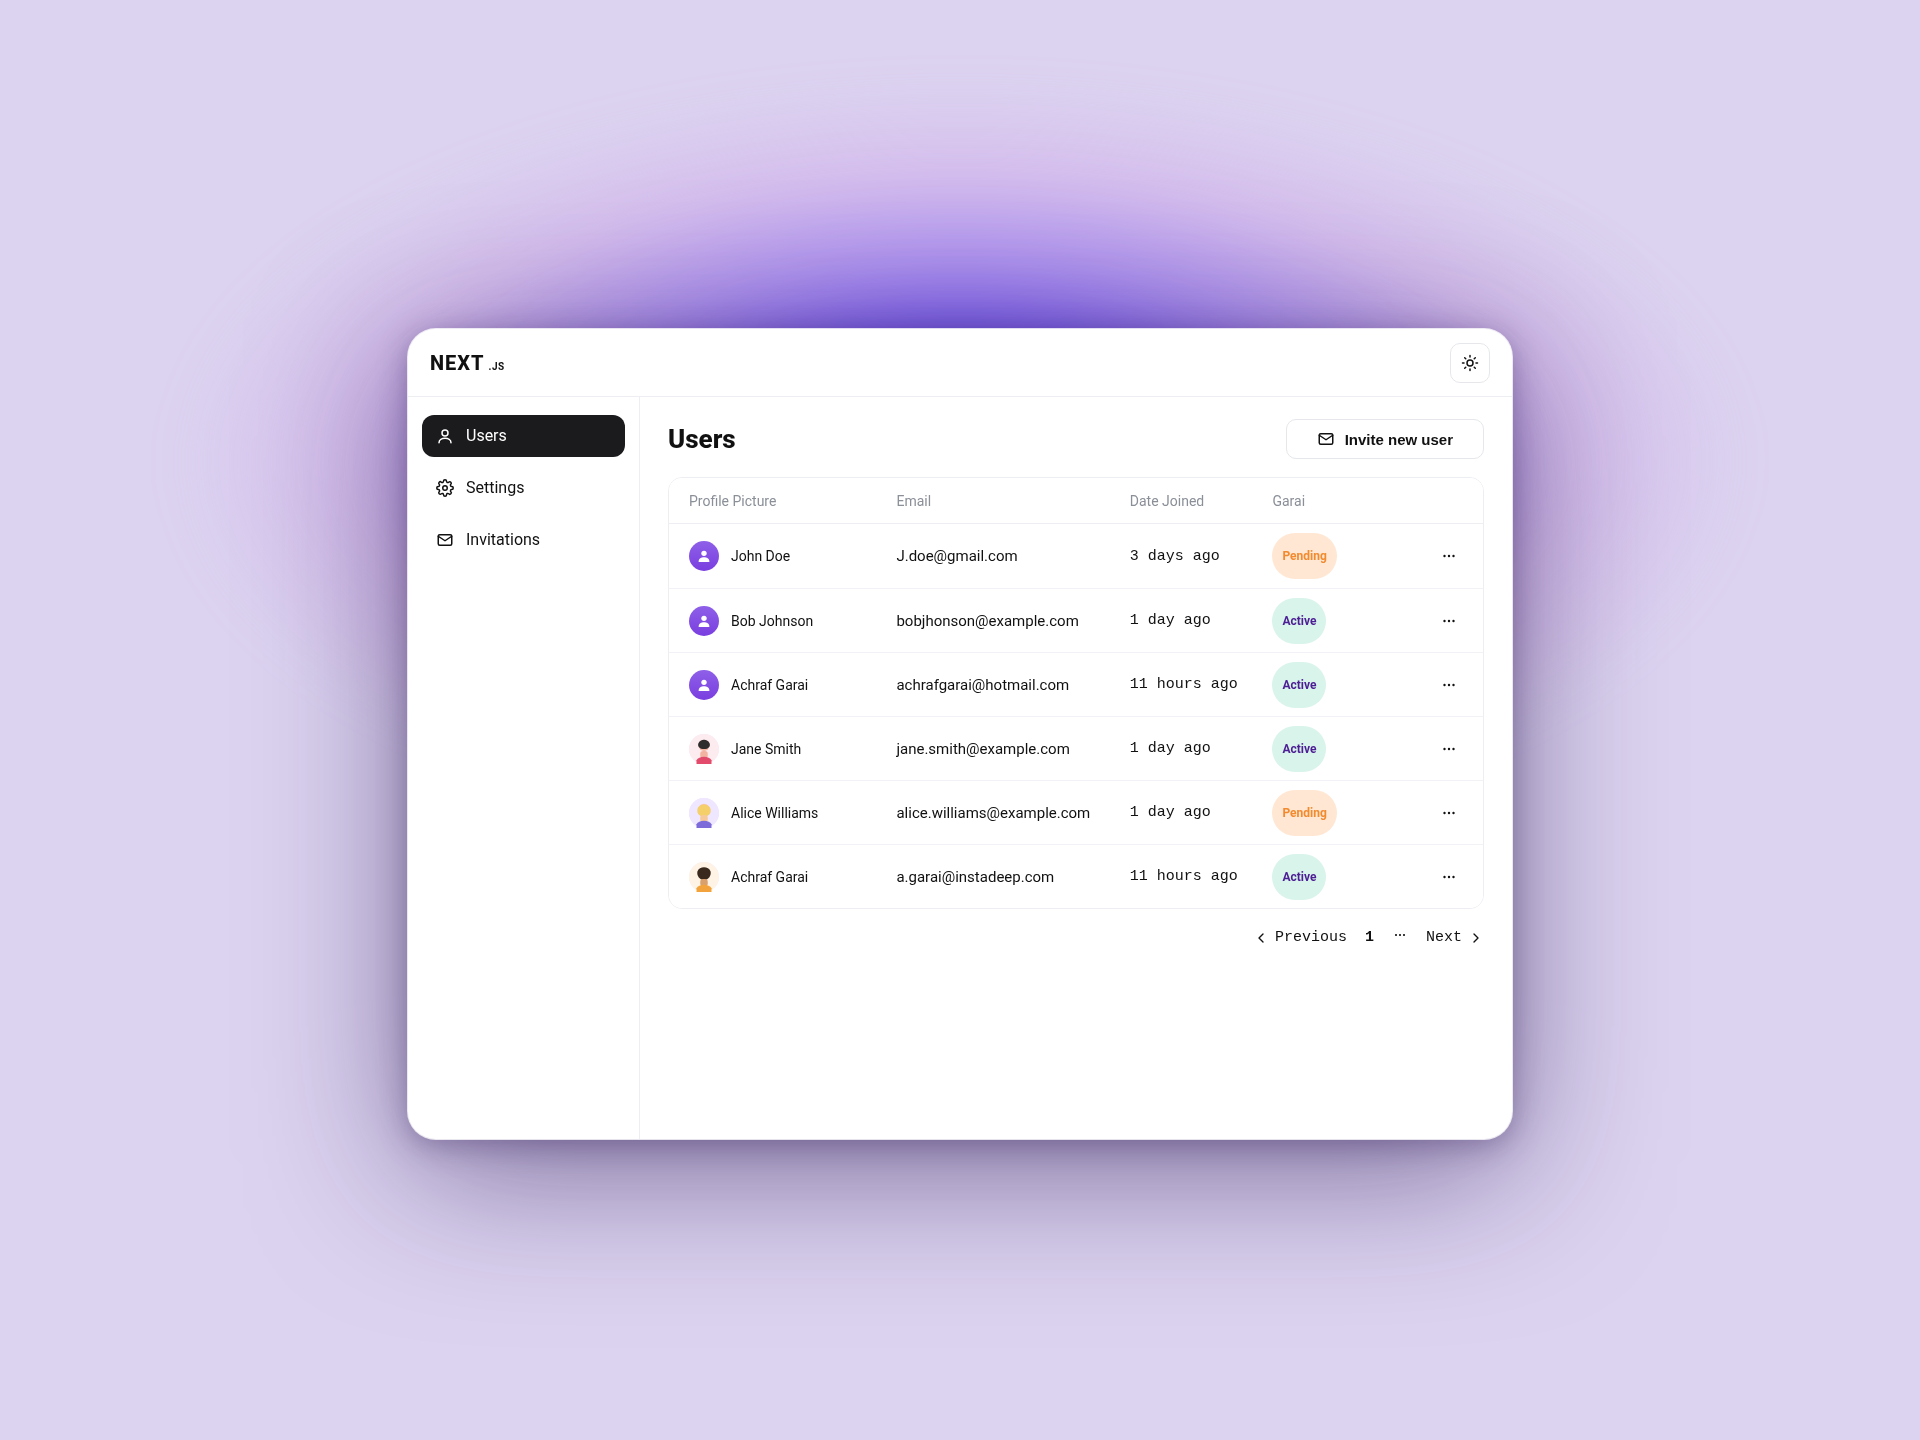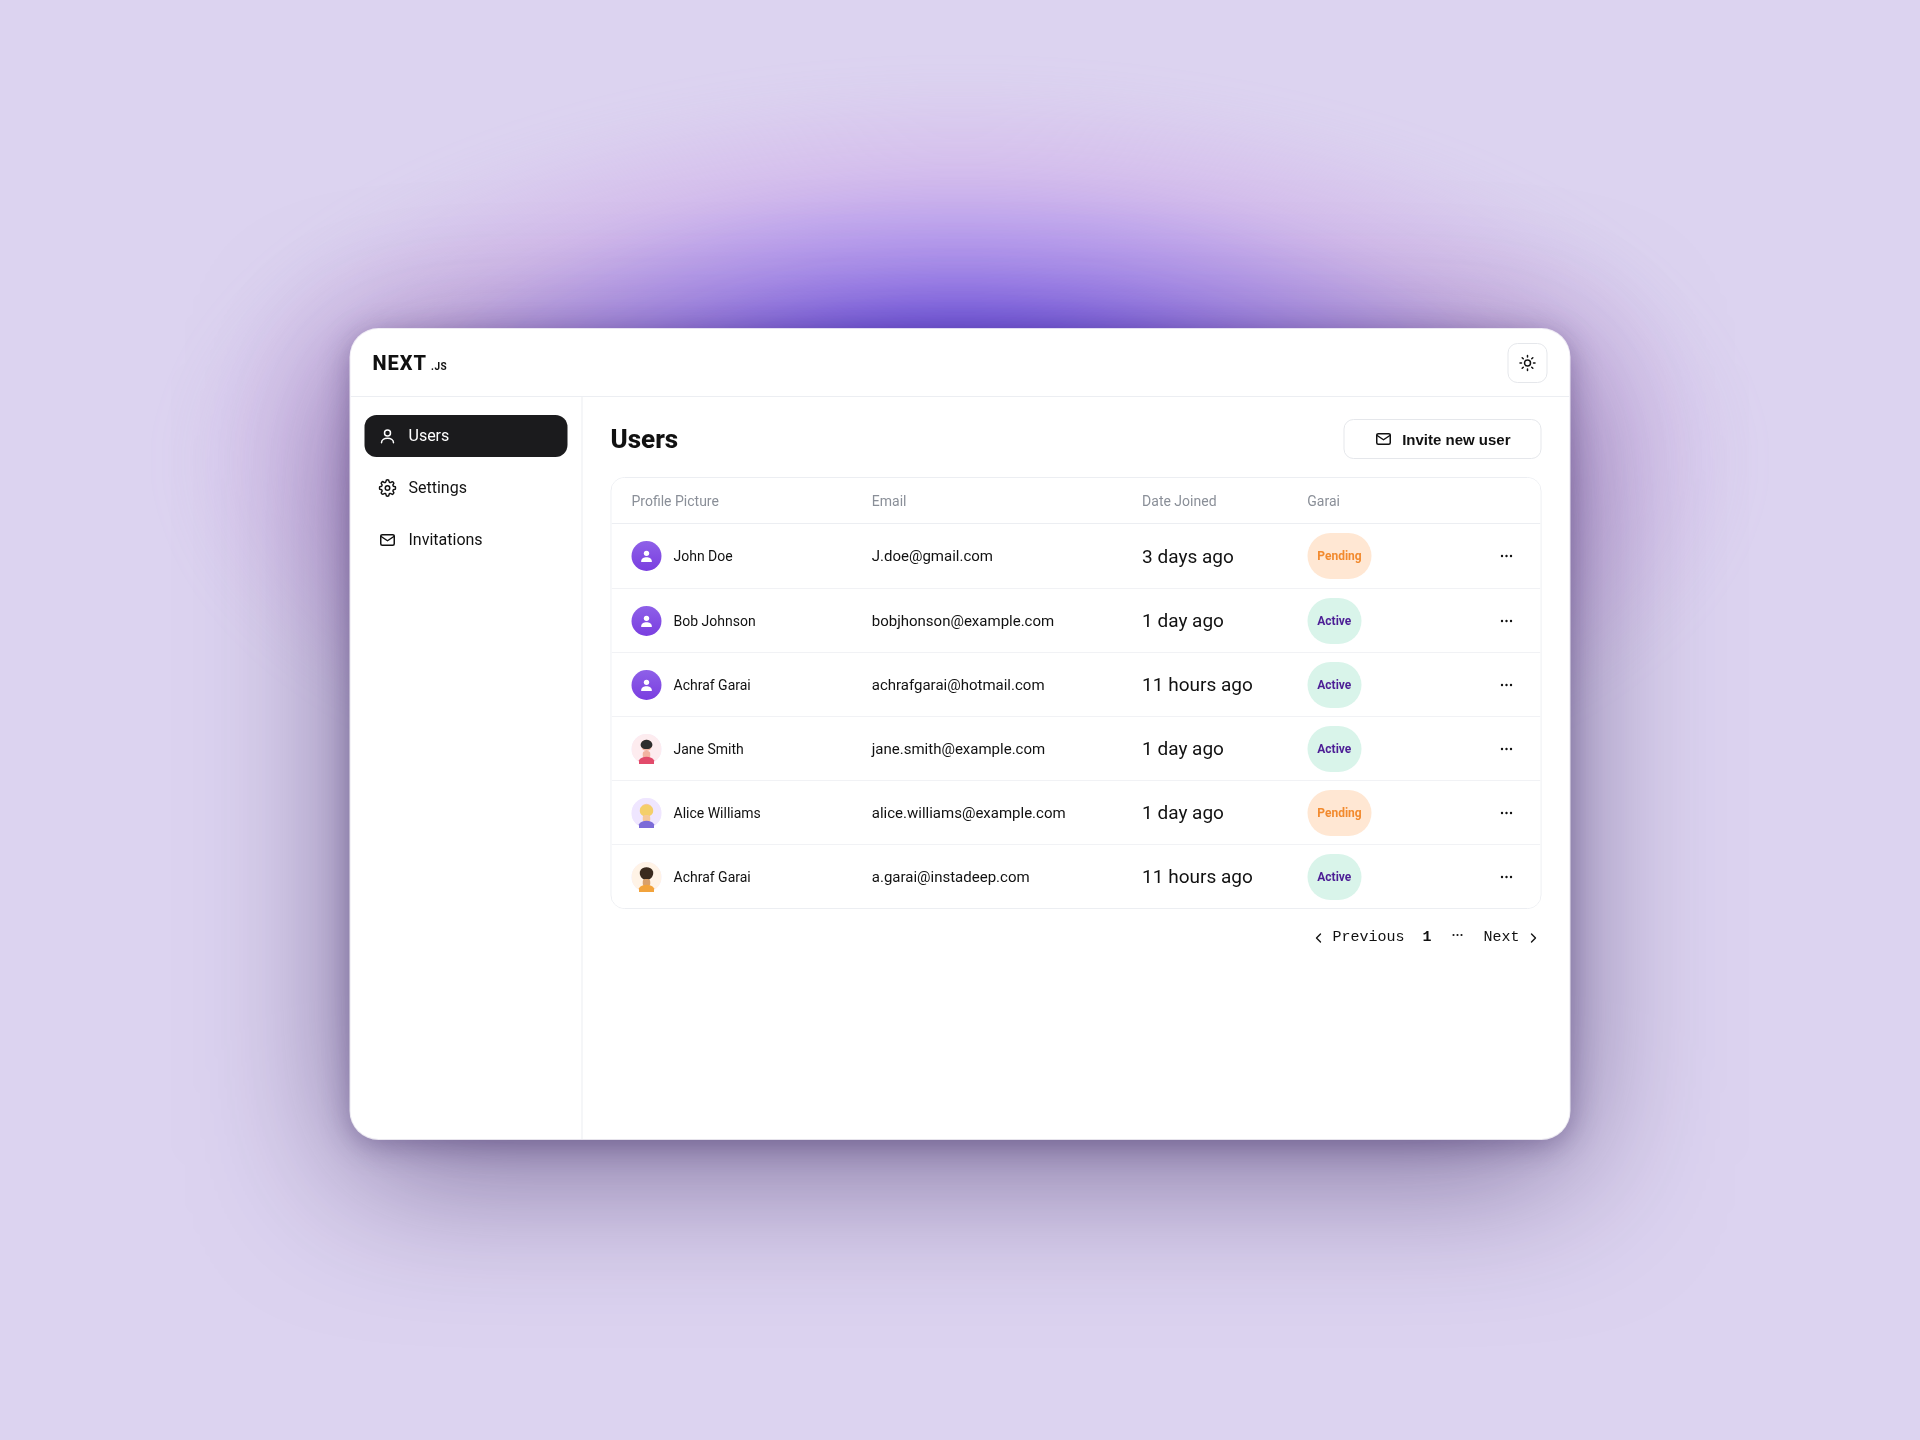--- a/index.html
+++ b/index.html
@@ -19,21 +19,21 @@
       radial-gradient(closest-side at 50% 100%, #e9a7d6 0%, rgba(220,160,210,0.5) 50%, rgba(220,211,240,0) 80%);
     filter: blur(20px);
   }
 
   
   .window {
     position: absolute;
     left: 50%;
     top: 51%;
     transform: translate(-50%, -50%);
-    width: 1219px;
+    width: 1104px;
     height: 810px;
     background: #ffffff;
     border-radius: 28px;
     box-shadow:
       0 0 0 1px rgba(255,255,255,0.8),
       0 30px 150px rgba(40,20,80,0.55),
       0 6px 30px rgba(40,20,80,0.35);
     overflow: hidden;
     display: flex;
     flex-direction: column;
@@ -137,21 +137,21 @@
   .cell-user .name { font-size: 14px; color: #111; }
   .avatar {
     width: 30px; height: 30px; border-radius: 50%;
     display: inline-flex; align-items: center; justify-content: center;
     font-size: 16px;
   }
   .avatar.solid { background: linear-gradient(180deg,#8e60e8,#7a3ee0); color: #fff; }
   .avatar.img { background: #f3e9ff; }
 
   .email { font-size: 15px; color: #111; }
-  .joined { font-size: 19px; color: #111; }
+  .joined { font-size: 15px; color: #111; font-family: Liberation Mono, monospace; }
 
   .badge {
     display: inline-flex; align-items:center; justify-content:center;
     padding: 16px 10px; border-radius: 999px; font-size: 12px; font-weight: 700;
   }
   .badge.active { background: #d9f4ea; color: #4c1d95; }
   .badge.pending { background: #ffe7d3; color: #f28a2e; }
 
   .row .more {
     justify-self: end;

